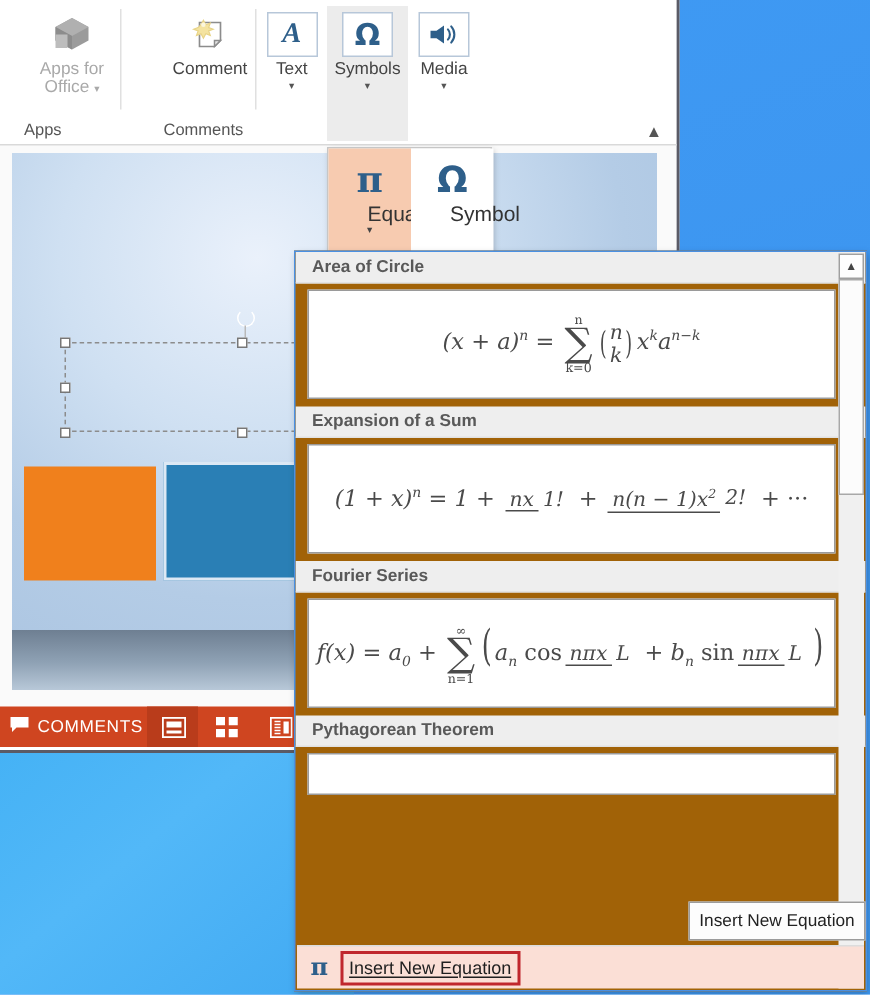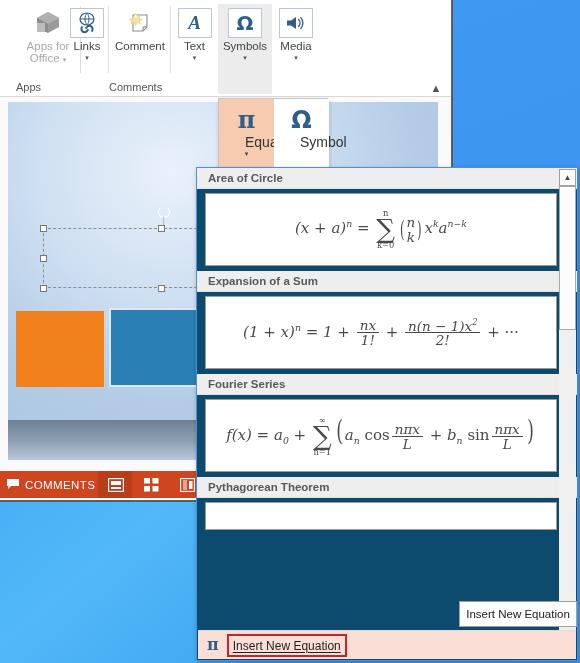--- a/index.html
+++ b/index.html
@@ -69,35 +69,35 @@
      border:1px solid #c6c6c6;box-sizing:border-box;box-shadow:1px 2px 4px rgba(0,0,0,.22);z-index:40;}
   .ddbtn{position:absolute;top:0;height:70px;width:55px;text-align:center;}
   #dd-equation{left:0;background:#f7cbb0;}
   #dd-symbol{left:55px;background:#fff;}
   .ddglyph{font-size:24px;color:#2e5f8a;line-height:32px;margin-top:5px;}
   .ddglyph.pi{font-family:"DejaVu Serif","Liberation Serif",serif;font-weight:bold;}
   .ddglyph.om{font-family:"DejaVu Sans",sans-serif;font-weight:600;}
   .ddlbl{font-size:14px;color:#333;line-height:13px;margin-left:26px;}
   .ddcaret{font-size:7px;color:#444;line-height:10px;}
   
-  #eq-gallery{position:absolute;left:196px;top:167px;width:382px;height:494px;background:#0c4a6e;
+  #eq-gallery{position:absolute;left:196px;top:167px;width:382px;height:494px;background:#a16207;
      border:1px solid #4a90e2;box-sizing:border-box;box-shadow:1px 2px 5px rgba(0,0,0,.25);z-index:50;
      overflow:hidden;}
   #gallery-scrollport{position:absolute;left:0;top:0;right:0;bottom:0;}
   .cat-head{background:#eeeeee;border-bottom:1px solid #e2e2e2;font-size:11.5px;font-weight:bold;
      color:#595959;padding:4px 0 4px 11px;}
   .eq-item{margin:4px 7px 5px 8px;border:1px solid #9a9a9a;box-sizing:border-box;height:73px;
      display:flex;align-items:center;justify-content:center;background:#fff;}
   .eq-item.short{height:28px;}
   .eq{font-family:"DejaVu Serif","Liberation Serif",serif;font-size:15px;color:#4a4a4a;
      font-style:italic;white-space:nowrap;}
   .up{font-style:normal;}
   sup{font-size:.62em;vertical-align:super;font-style:italic;}
   sub{font-size:.62em;vertical-align:sub;font-style:italic;}
-  .frac{display:inline-flex;flex-direction:column;vertical-align:middle;text-align:center;
+  .frac{display:inline-flex;flex-direction:row;vertical-align:middle;text-align:center;
      margin:0 2px;line-height:1.05;}
   .frac .num{border-bottom:1px solid #4a4a4a;padding:0 3px;font-size:.9em;}
   .frac .den{padding:0 3px;font-size:.9em;}
   .sumop{display:inline-flex;flex-direction:column;align-items:center;vertical-align:middle;margin:0 2px;}
   .sumop .lim{font-size:.56em;font-style:normal;line-height:1.05;}
   .sumop .sig{font-size:1.75em;font-style:normal;line-height:.86;font-family:"DejaVu Serif",serif;}
   .binom{display:inline-flex;align-items:center;vertical-align:middle;font-size:1.5em;margin:0 1px;}
   .binom .pl{font-style:normal;font-size:.95em;transform:scaleX(.55);display:inline-block;}
   .binom .stack{display:inline-flex;flex-direction:column;align-items:center;font-size:.6em;line-height:1.08;}
   .bigparen{font-size:1.9em;font-style:normal;display:inline-block;transform:scaleX(.6);}
@@ -142,35 +142,20 @@
         <div class="lbl dim">Apps for</div>
         <div class="lbl dim">
           <span>Office</span>
           <span style="font-size:7px;">▾</span>
         </div>
       </div>
       <div class="gname">Apps</div>
       <div class="gsep"></div>
     </div>
 
-    <div class="rgroup" style="left:65px;width:44px;">
-      <div class="rbtn" style="left:-9px;width:62px;">
-        <div class="ibox">
-          <svg width="26" height="22" viewBox="0 0 26 22">
-            <ellipse cx="13" cy="7" rx="7" ry="6" fill="none" stroke="#2e5f8a" stroke-width="1.2"></ellipse>
-            <path d="M6 7h14M13 1.2c-2.6 2.5-2.6 9 0 11.6M13 1.2c2.6 2.5 2.6 9 0 11.6" fill="none" stroke="#2e5f8a" stroke-width="1"></path>
-            <path d="M8.5 14.5a3.2 3.2 0 1 0 4.6 4.4l1.4-1.5" fill="none" stroke="#2e5f8a" stroke-width="2"></path>
-            <path d="M17.5 19.5a3.2 3.2 0 1 0-4.6-4.4l-1.4 1.5" fill="none" stroke="#2e5f8a" stroke-width="2"></path>
-          </svg>
-        </div>
-        <div class="lbl">Links</div>
-        <div class="caret">▾</div>
-      </div>
-      <div class="gsep"></div>
-    </div>
 
     <div class="rgroup" style="left:109px;width:62px;">
       <div class="rbtn noborder" style="left:0;">
         <div class="ibox">
           <svg width="30" height="26" viewBox="0 0 30 26">
             <path d="M8 5h14v12l-4 4H8z" fill="#ffffff" stroke="#8c8c8c" stroke-width="1.1"></path>
             <path d="M22 17l-4 4v-4z" fill="#e6e6e6" stroke="#8c8c8c" stroke-width="1"></path>
             <g fill="#f4e3a0" stroke="#e8d488" stroke-width=".8">
               <path d="M9 6.5l1.6-3 1.6 3 3-1.1-1.1 3 3 1.1-3 1.1 1.1 3-3-1.1-1.6 3-1.6-3-3 1.1 1.1-3-3-1.1 3-1.1z"></path>
             </g>

